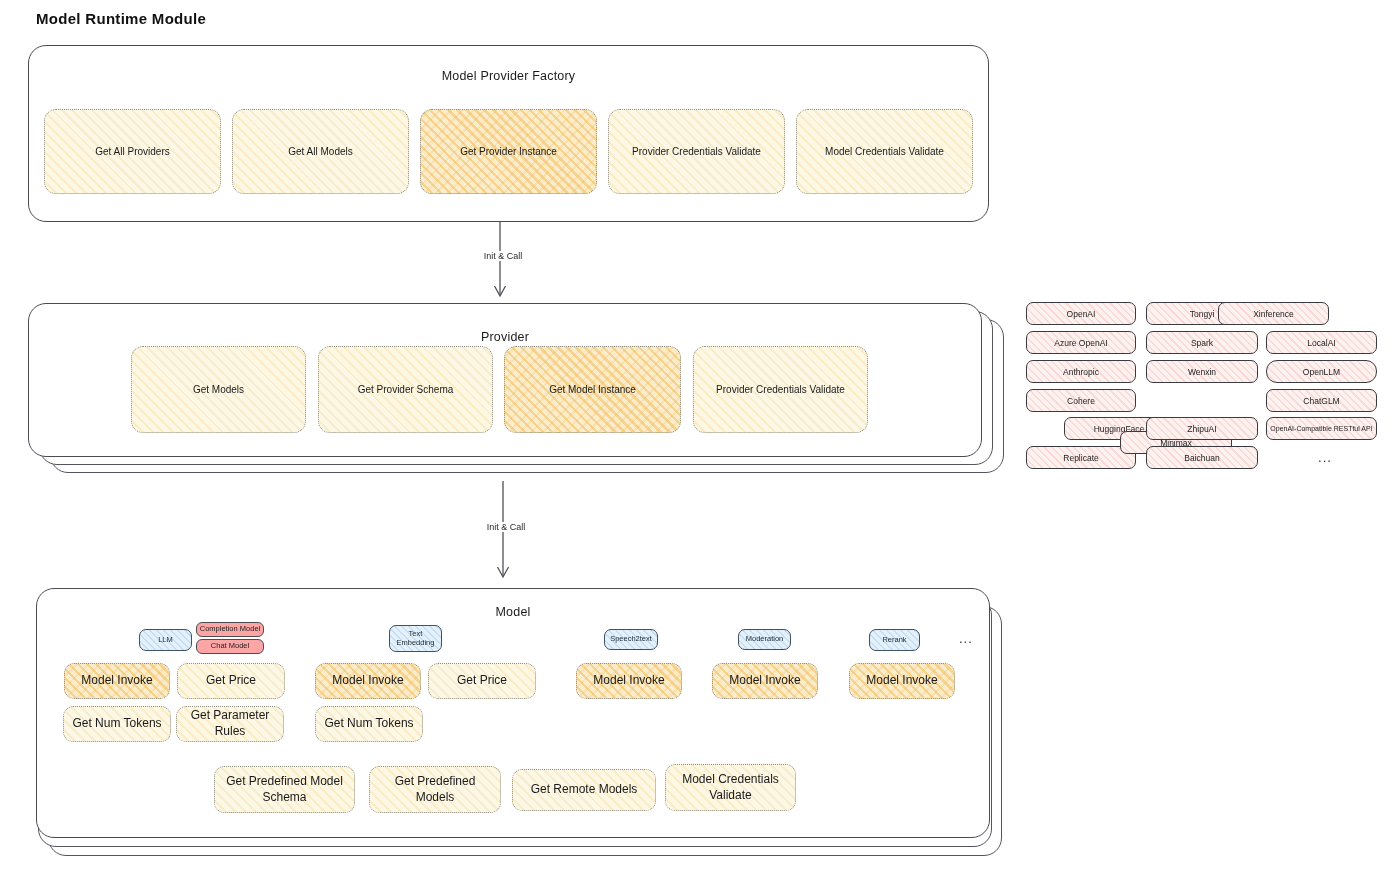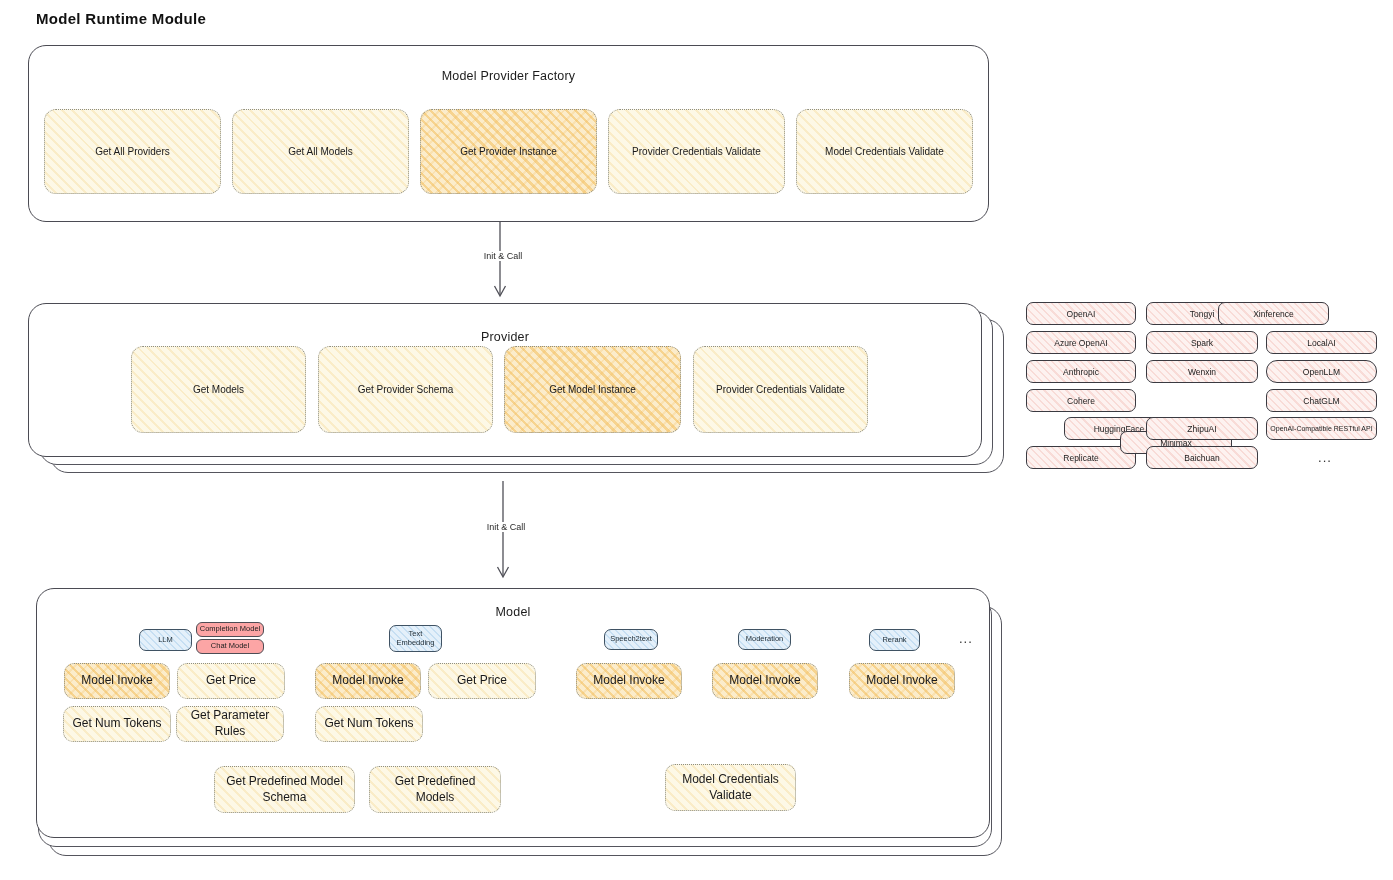--- a/index.html
+++ b/index.html
@@ -148,16 +148,17 @@
     <div class="node hl sm in-container" style="left:539px;top:74px;width:106px;height:36px;">Model Invoke</div>
     <div class="node hl sm in-container" style="left:675px;top:74px;width:106px;height:36px;">Model Invoke</div>
     <div class="node hl sm in-container" style="left:812px;top:74px;width:106px;height:36px;">Model Invoke</div>
 
     <div class="node sm in-container" style="left:26px;top:117px;width:108px;height:36px;">Get Num Tokens</div>
     <div class="node sm in-container" style="left:139px;top:117px;width:108px;height:36px;">Get Parameter Rules</div>
     <div class="node sm in-container" style="left:278px;top:117px;width:108px;height:36px;">Get Num Tokens</div>
 
     <div class="node sm in-container" style="left:177px;top:177px;width:141px;height:47px;">Get Predefined Model Schema</div>
     <div class="node sm in-container" style="left:332px;top:177px;width:132px;height:47px;">Get Predefined Models</div>
+    <div class="node sm in-container" style="left:475px;top:180px;width:144px;height:42px;">Get Remote Models</div>
     <div class="node sm in-container" style="left:628px;top:175px;width:131px;height:47px;">Model Credentials Validate</div>
   </div>
 
 </div>
 
 </body></html>

